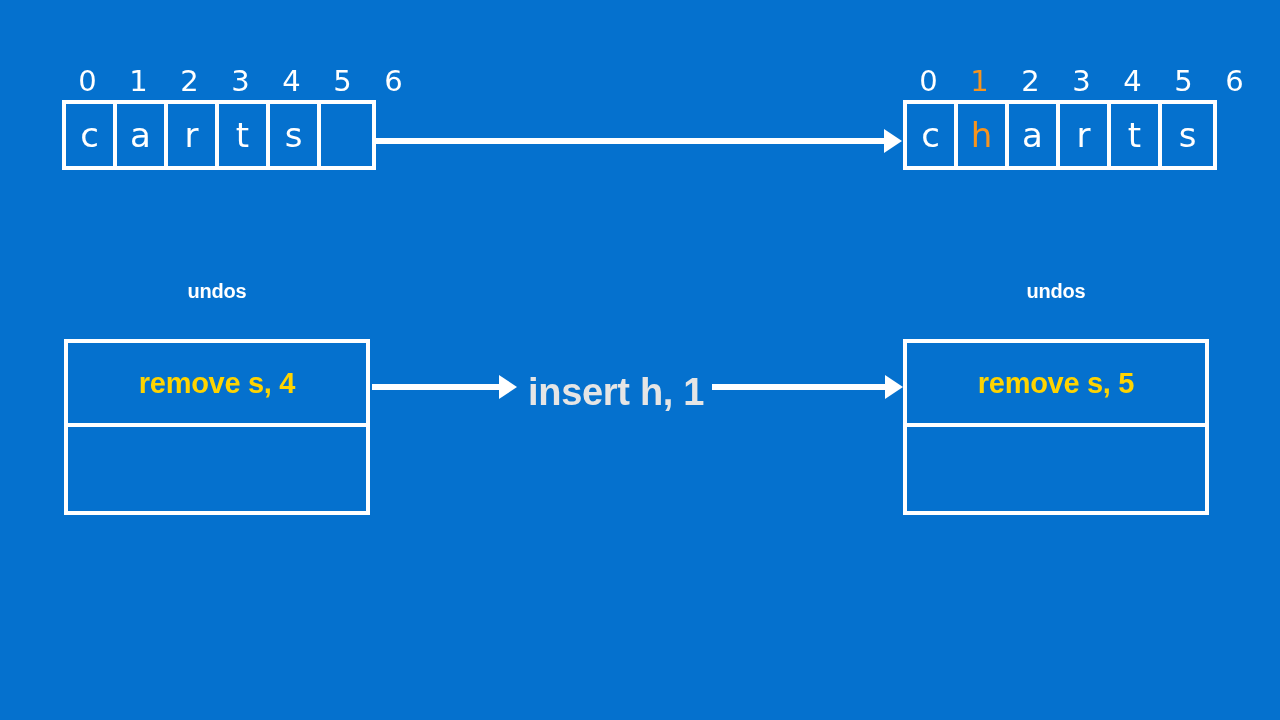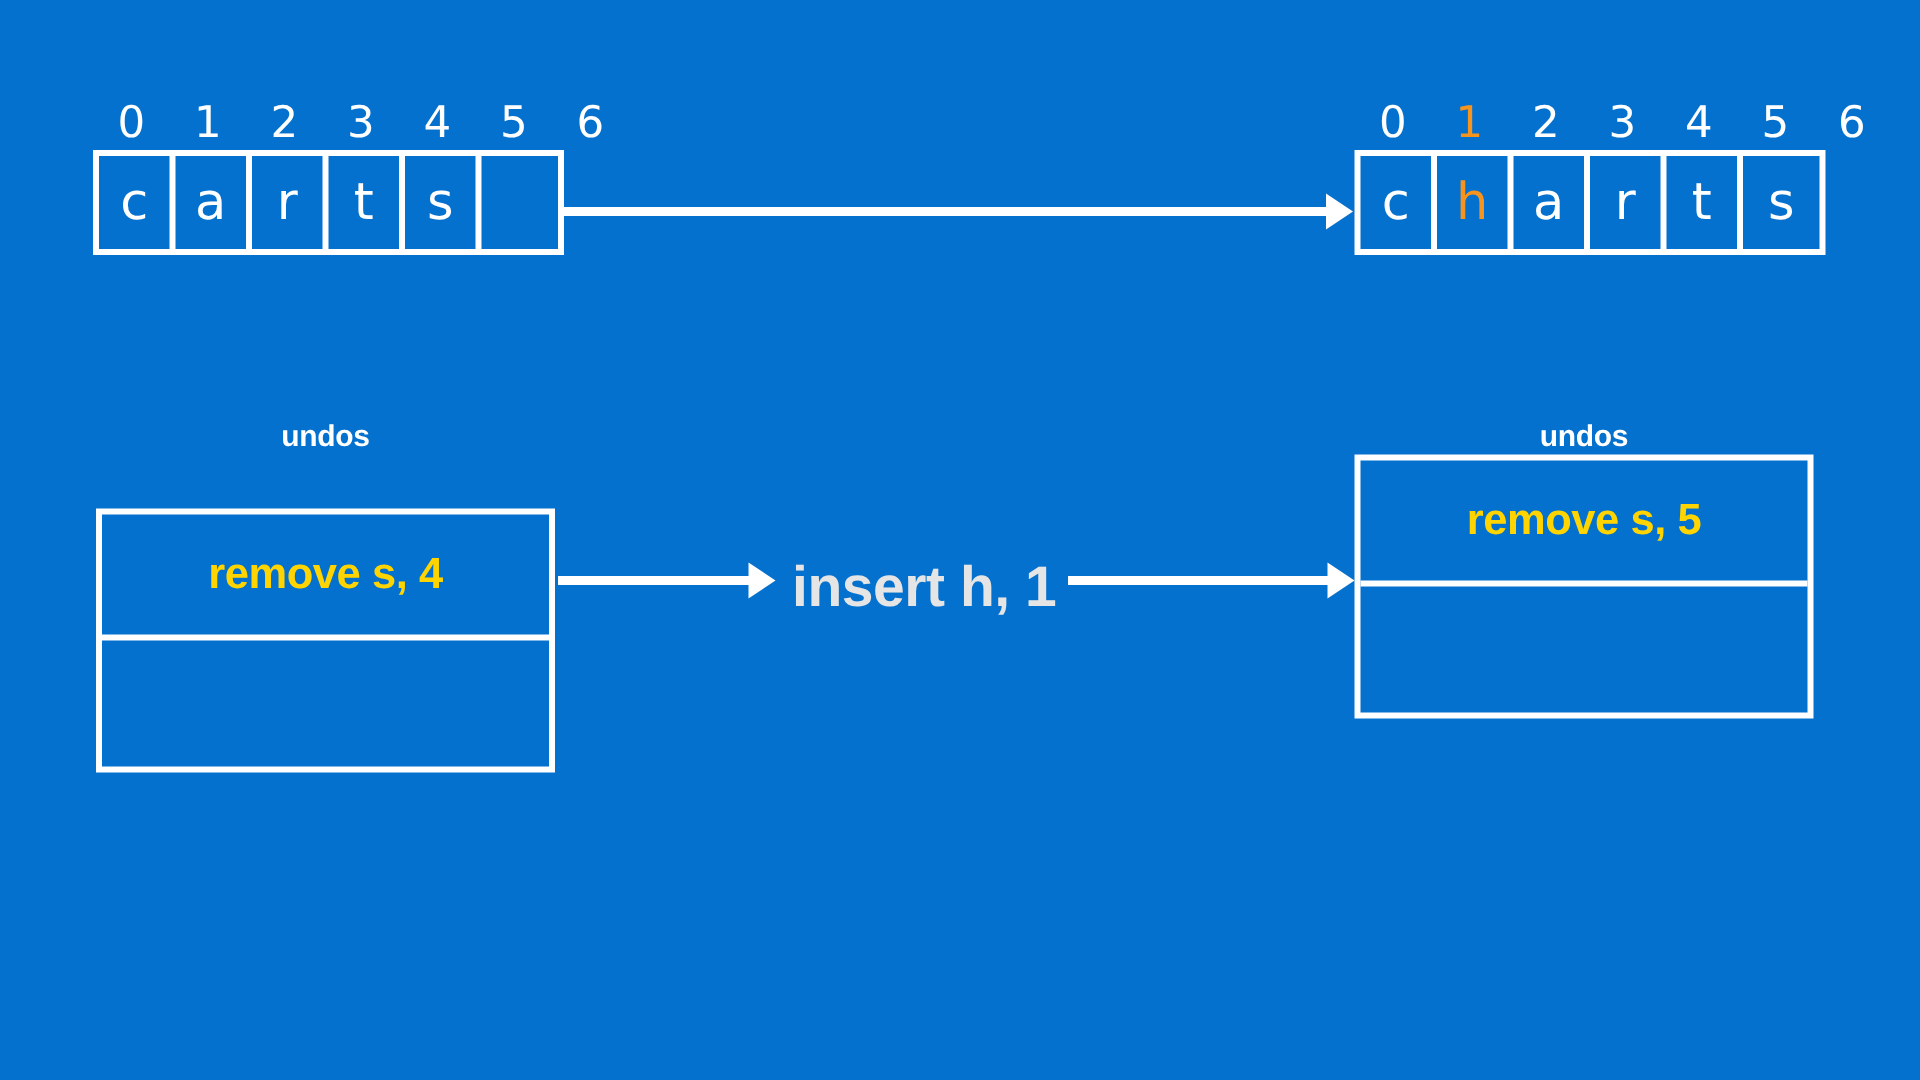--- a/index.html
+++ b/index.html
@@ -169,21 +169,21 @@
   <div class="stack-group" style="left:64px; top:280px; width:306px;">
     <div class="stack-title">undos</div>
     <div class="stack-box" style="margin-top:36px;">
       <div class="stack-slot top">remove s, 4</div>
       <div class="stack-slot empty"></div>
     </div>
   </div>
 
   <div class="stack-group" style="left:903px; top:280px; width:306px;">
     <div class="stack-title">undos</div>
-    <div class="stack-box" style="text-align:right;">
+    <div class="stack-box" style="margin-top:36px;text-align:right;">
       <div class="stack-slot top">remove s, 5</div>
       <div class="stack-slot empty"></div>
     </div>
   </div>
 
   <div class="arrow" style="left:372px; top:384px; width:128px;"></div>
 
   <div class="mid-label" style="left:528px; top:371px;">insert h, 1</div>
 
   <div class="arrow" style="left:712px; top:384px; width:174px;"></div>

